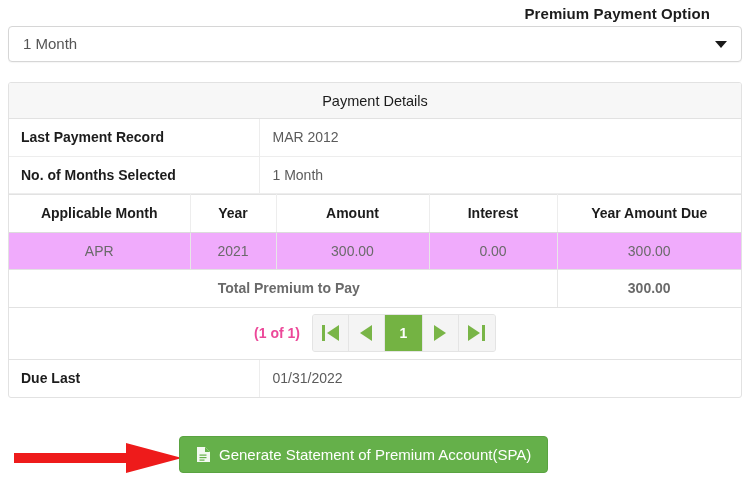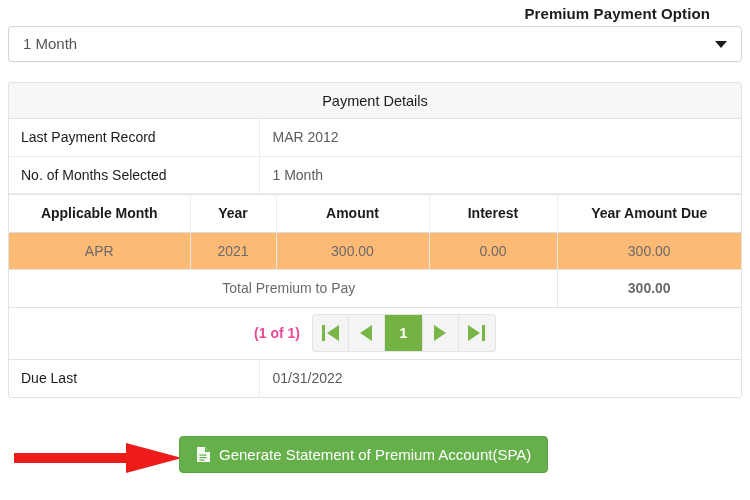--- a/index.html
+++ b/index.html
@@ -74,21 +74,21 @@
 
   .kv-row td {
     height: 37px;
     font-size: 14px;
     vertical-align: middle;
     border-bottom: 1px solid #ededed;
   }
   .kv-label {
     width: 250px;
     padding-left: 12px !important;
-    font-weight: normal;
+    font-weight: bold;
     color: #1c1c1c;
   }
   .kv-value {
     padding-left: 13px !important;
     color: #5b5b5b;
     border-left: 1px solid #ededed;
   }
 
   
   .grid { width: 100%; border-collapse: collapse; table-layout: fixed; }
@@ -102,36 +102,36 @@
     border-top: 1px solid #e2e2e2;
     border-bottom: 1px solid #dcdcdc;
     border-right: 1px solid #ededed;
   }
   .grid th:last-child { border-right: none; }
   .grid td {
     height: 37px;
     font-size: 14px;
     text-align: center;
     color: #6a6a6a;
-    background: #fdba74;
+    background: #f0abfc;
     border-bottom: 1px solid #e2e2e2;
     border-right: 1px solid #e7e7e7;
   }
   .grid td:last-child { border-right: none; }
 
   .total-row td {
     height: 38px;
     background: #ffffff;
     border-bottom: 1px solid #e2e2e2;
     border-right: none;
   }
   .total-label {
     text-align: center;
     padding-left: 12px !important;
-    font-weight: normal;
+    font-weight: bold;
     color: #1c1c1c;
     font-size: 14.5px;
   }
   .total-value {
     text-align: center !important;
     font-weight: bold;
     color: #1c1c1c;
     font-size: 14.5px;
     border-left: 1px solid #e7e7e7 !important;
   }

